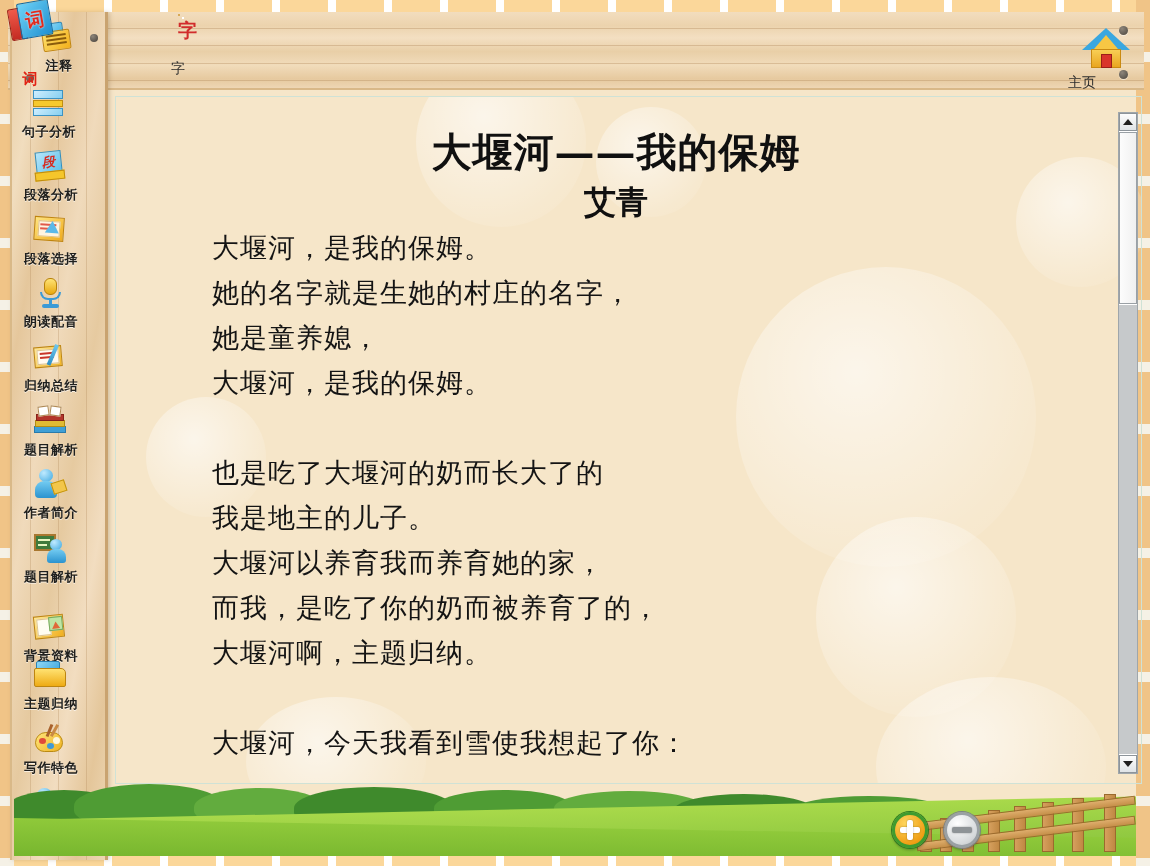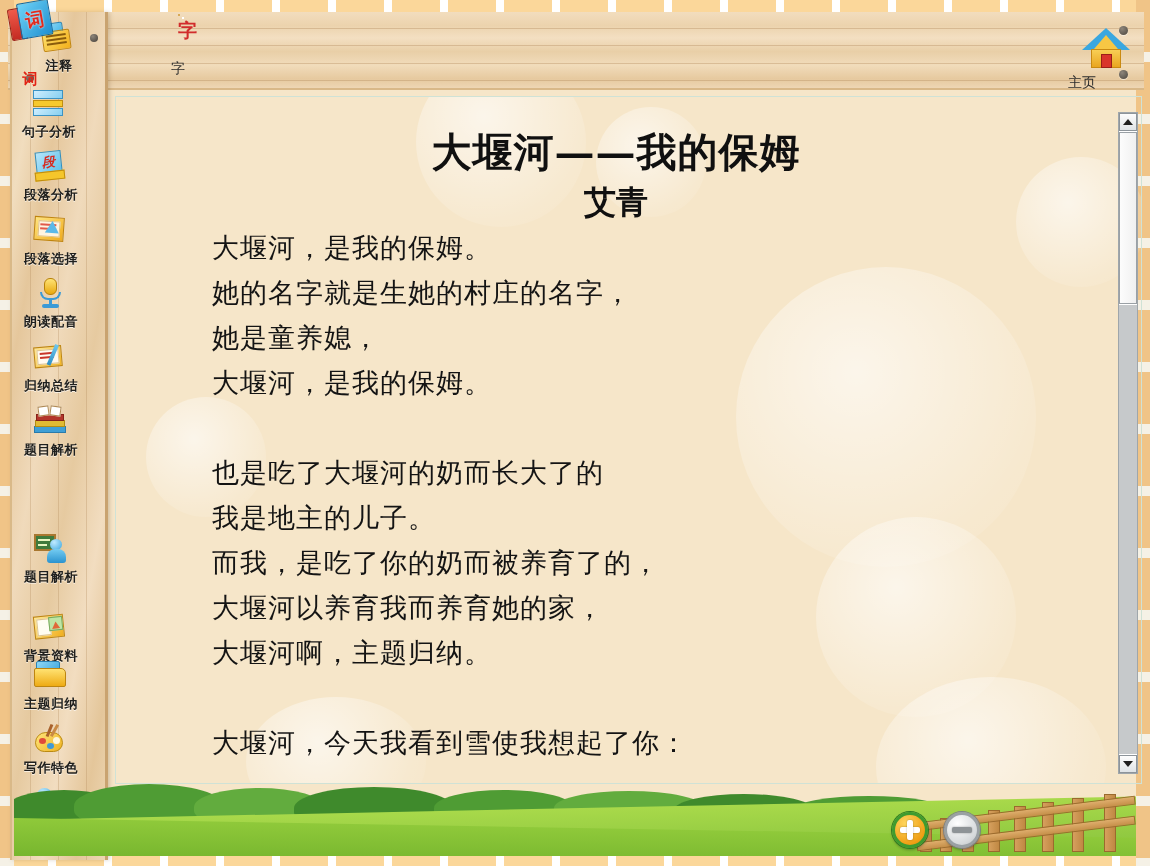--- a/index.html
+++ b/index.html
@@ -459,20 +459,30 @@
         <i style="left:0;top:20px;width:32px;height:7px;background:#3f9fd6;border:1px solid #2a7bab;"></i>
         <i style="left:1px;top:14px;width:30px;height:7px;background:#e0bb33;border:1px solid #b38d12;"></i>
         <i style="left:2px;top:8px;width:28px;height:7px;background:#b3352b;border:1px solid #862219;"></i>
         <i style="left:4px;top:0;width:11px;height:10px;background:#fff;border:1px solid #b08a55;transform:rotate(-8deg);"></i>
         <i style="left:16px;top:0;width:11px;height:10px;background:#fff;border:1px solid #b08a55;transform:rotate(8deg);"></i>
       </span>
     </span>
     <span class="sb-lbl">题目解析</span>
   </div>
 
+  <div class="sb-item" style="left:2px; top:465px;">
+    <span class="sb-ic">
+      <span class="ic-sq">
+        <i style="left:5px;top:0;width:14px;height:13px;border-radius:50%;background:radial-gradient(circle at 35% 30%,#bfeaff,#3ba7e0);"></i>
+        <i style="left:1px;top:12px;width:22px;height:17px;border-radius:9px 9px 4px 4px;background:linear-gradient(to bottom,#74ccf2,#2b93cf);"></i>
+        <i style="left:18px;top:12px;width:14px;height:12px;background:#f3c64a;border:1px solid #c2930f;transform:rotate(-18deg);"></i>
+      </span>
+    </span>
+    <span class="sb-lbl">作者简介</span>
+  </div>
 
   <div class="sb-item" style="left:2px; top:529px;">
     <span class="sb-ic">
       <span class="ic-sq">
         <i style="left:0;top:1px;width:22px;height:17px;background:#3f7a3c;border:2px solid #a9772f;"></i>
         <i style="left:4px;top:6px;width:12px;height:2px;background:#e8f5c0;"></i>
         <i style="left:4px;top:11px;width:9px;height:2px;background:#e8f5c0;"></i>
         <i style="left:16px;top:6px;width:12px;height:11px;border-radius:50%;background:radial-gradient(circle at 35% 30%,#bfeaff,#3ba7e0);"></i>
         <i style="left:13px;top:16px;width:19px;height:14px;border-radius:8px 8px 3px 3px;background:linear-gradient(to bottom,#74ccf2,#2b93cf);"></i>
       </span>
@@ -541,22 +551,22 @@
     <div class="poem-author">艾青</div>
 
     <div class="poem-body" id="poem-body">
         <p>大堰河，是我的保姆。</p>
         <p>她的名字就是生她的村庄的名字，</p>
         <p>她是童养媳，</p>
         <p>大堰河，是我的保姆。</p>
         <p class="blank"></p>
         <p>也是吃了大堰河的奶而长大了的</p>
         <p>我是地主的儿子。</p>
+        <p>大堰河以养育我而养育她的家，</p>
         <p>而我，是吃了你的奶而被养育了的，</p>
-        <p>大堰河以养育我而养育她的家，</p>
         <p>大堰河啊，主题归纳。</p>
         <p class="blank"></p>
         <p>大堰河，今天我看到雪使我想起了你：</p>
       </div>
   </div>
 
   <div class="scrollbar">
     <div class="sb-arrow up">
       <span class="tri-up"></span>
     </div>

